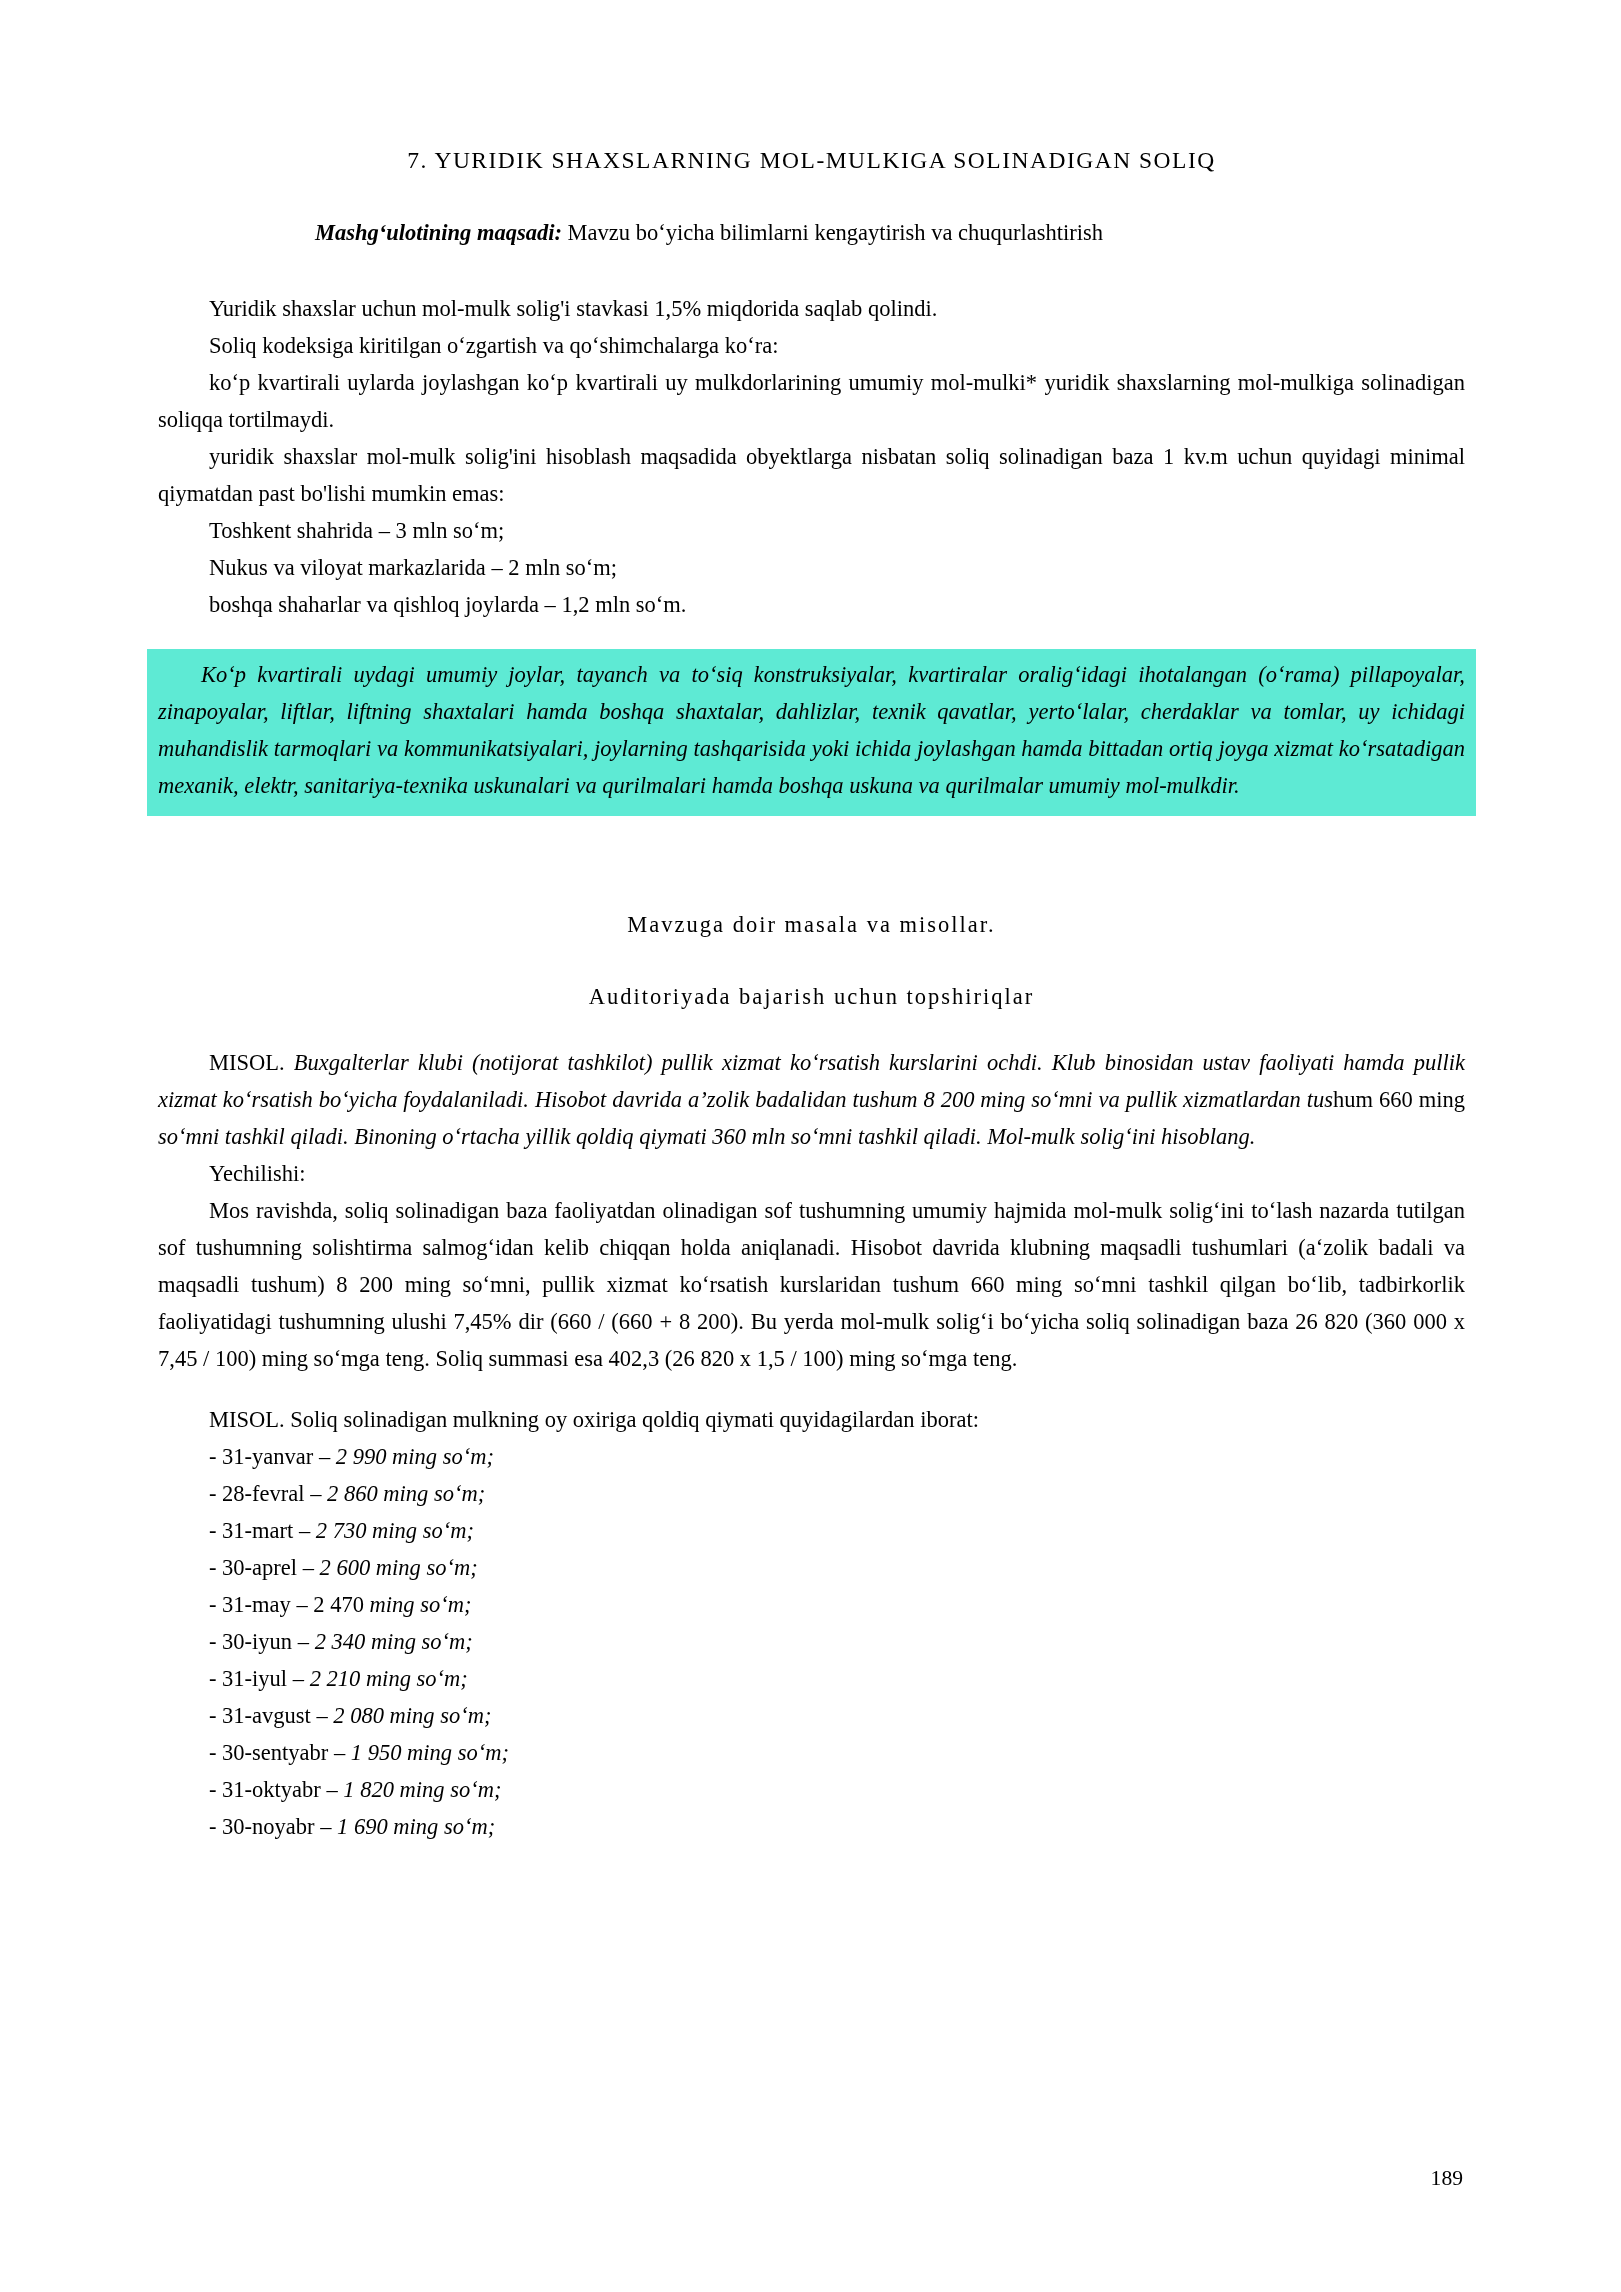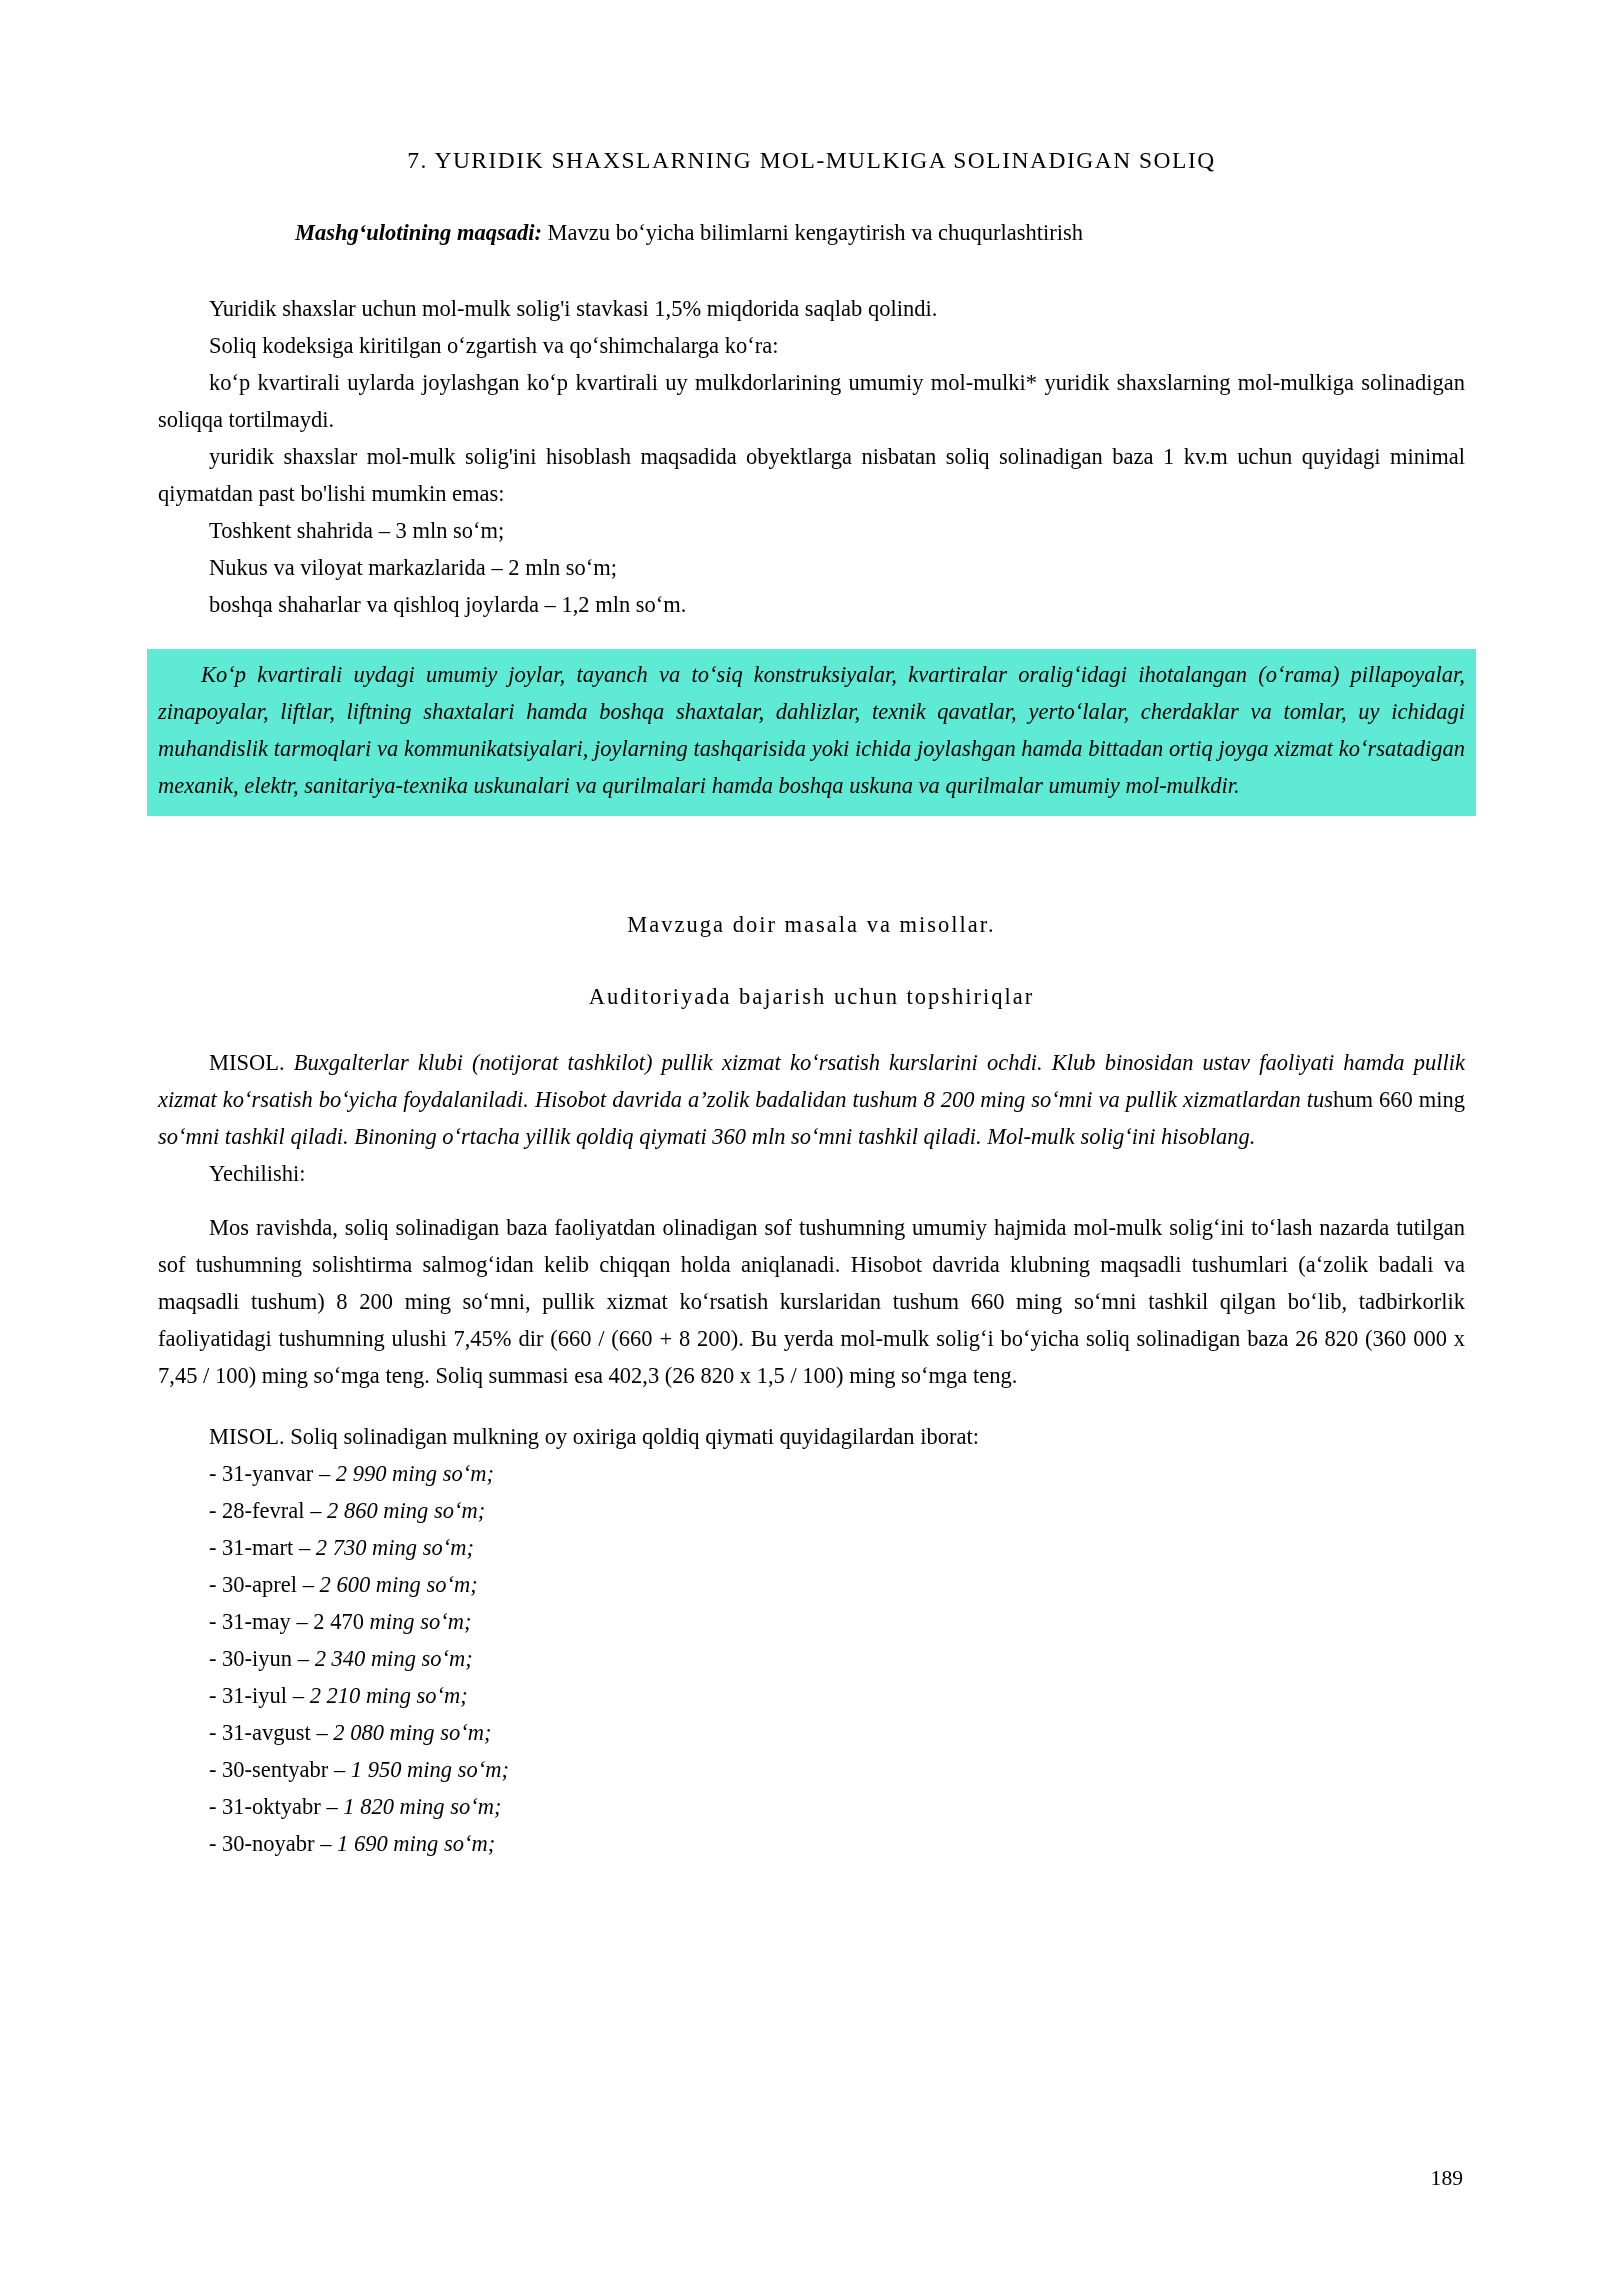--- a/index.html
+++ b/index.html
@@ -26,21 +26,21 @@
     line-height: 37px;
     margin-bottom: 35px;
     white-space: nowrap;
   }
   .purpose {
     font-size: 22.5px;
     line-height: 37px;
     text-indent: 137px;
     margin-bottom: 39px;
   }
-  .purpose .lead { font-weight: bold; font-style: italic; }
+  .purpose .lead { font-weight: bold; font-style: italic; margin-left: 20px; }
   p.body {
     font-size: 22.5px;
     line-height: 37px;
     text-indent: 51px;
     text-align: justify;
   }
   .note {
     background: #5eead4;
     margin: 25.5px -10.8px 0 -10.8px;
     padding: 7.8px 10.8px 11.8px 10.8px;
@@ -56,21 +56,21 @@
     font-size: 22.5px;
     font-weight: normal;
     text-align: center;
     letter-spacing: 2px;
     line-height: 37px;
   }
   .h2-first { margin-top: 90px; }
   .h2-second { margin-top: 35px; }
   .example1 { margin-top: 29px; }
   .it { font-style: italic; }
-  .solution-text { margin-top: 17px; }
+  .solution-text { margin-top: 0; }
   .example2-intro { margin-top: 23.5px; text-align: left; }
   .list p {
     font-size: 22.5px;
     line-height: 37px;
     text-indent: 51px;
   }
   .pagenum {
     position: absolute;
     right: 158px;
     bottom: 102px;

